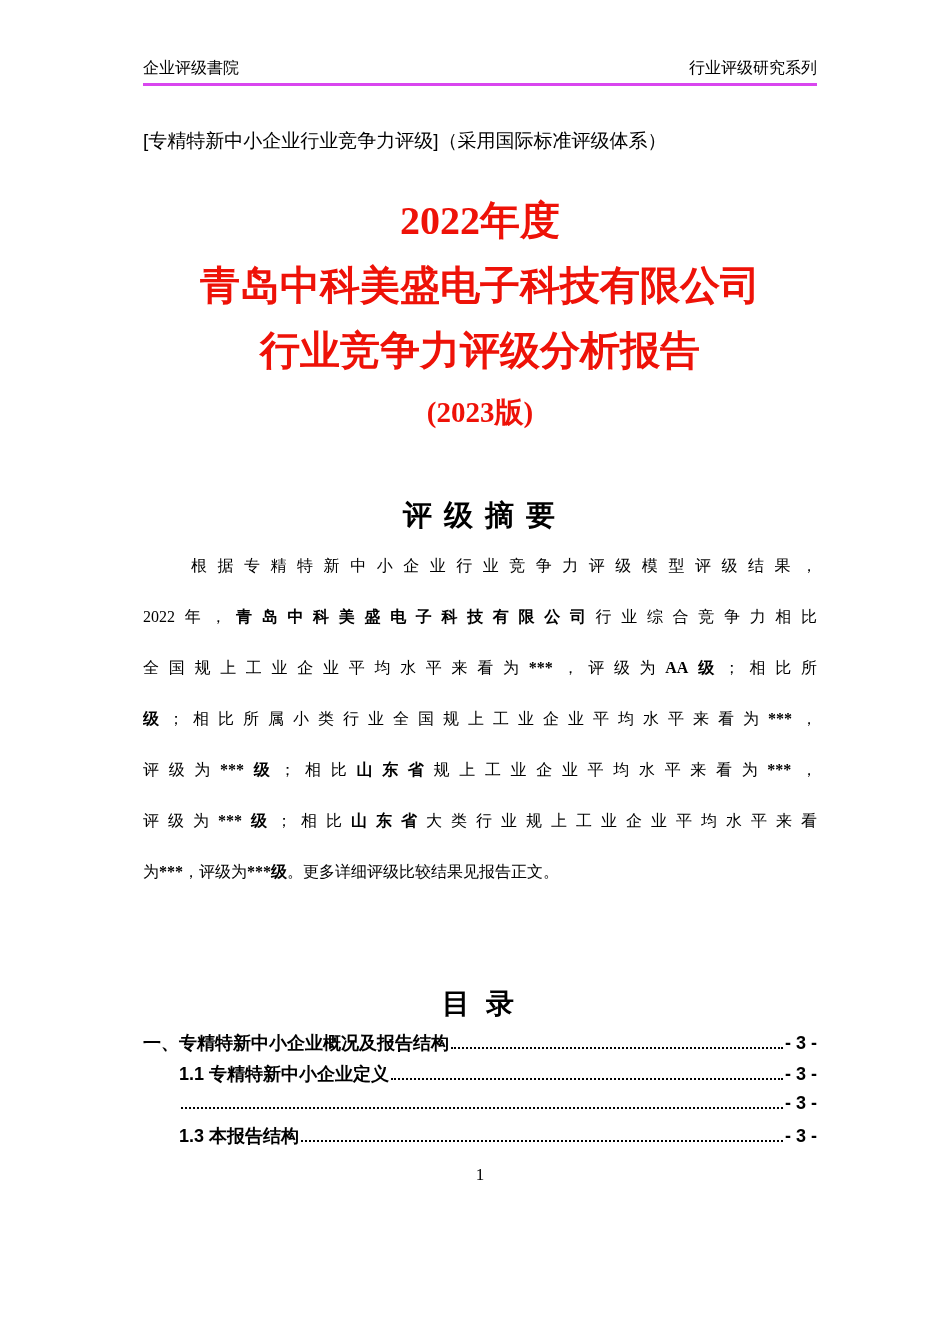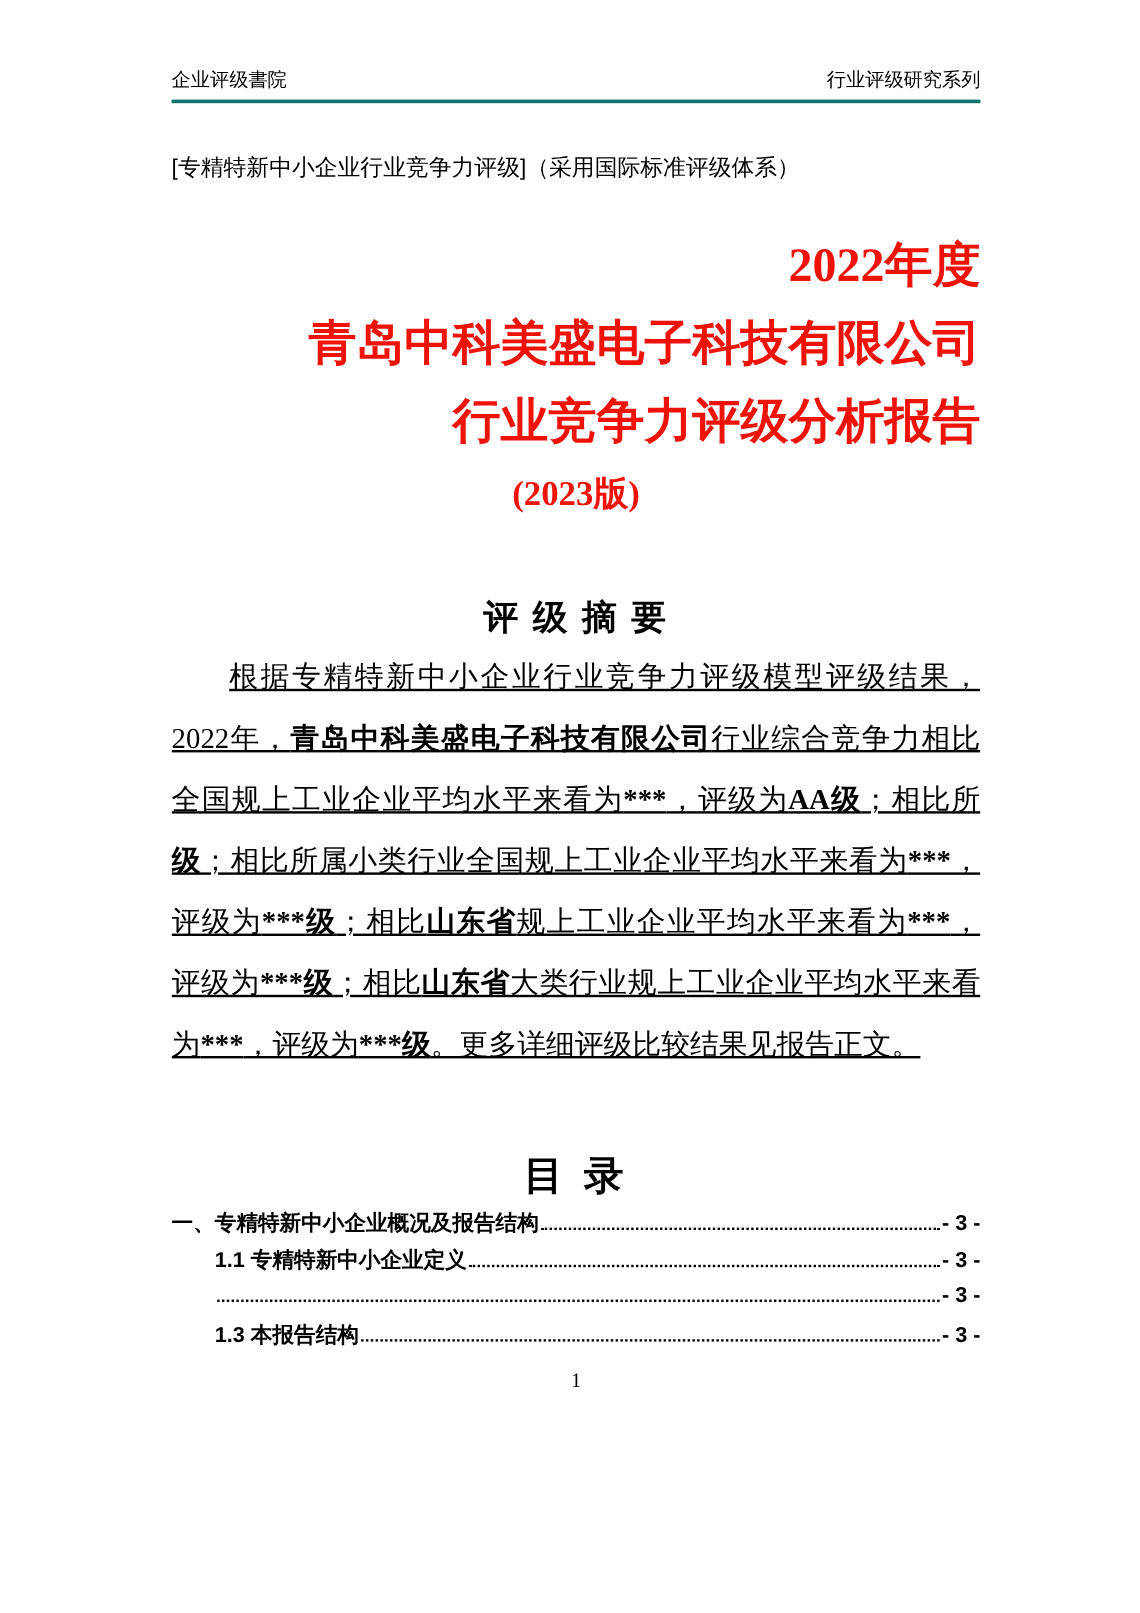--- a/index.html
+++ b/index.html
@@ -13,70 +13,69 @@
     color:#000;
     font-family:"Liberation Serif","DejaVu Serif",serif;
     overflow:hidden;
   }
   
   .header {
     display:flex; justify-content:space-between; 
     font-family:"Liberation Sans","DejaVu Sans",sans-serif;
     font-size:16px; line-height:20px;
     padding-bottom:5px;
-    border-bottom:3px solid #0f766e;
+    border-bottom:3px solid #d946ef;
   }
   
   .banner {
     margin-top:42px;
     font-family:"Liberation Sans","DejaVu Sans",sans-serif;
     font-weight:400;
     font-size:19px; line-height:26px;
     white-space:nowrap;
   }
   
   .title-block {
     margin-top:34px;
     text-align:center;
     font-family:"Liberation Serif","DejaVu Serif",serif;
     font-weight:700;
   }
-  .title-line { font-size:40px; line-height:65px; white-space:nowrap;text-align:right; }
+  .title-line { font-size:40px; line-height:65px; white-space:nowrap; }
   .title-sub  { font-size:29px; line-height:58px; white-space:nowrap; }
   
   .summary-heading {
     margin-top:54px;
     text-align:center;
     font-family:"Liberation Sans","DejaVu Sans",sans-serif;
     font-weight:700;
     font-size:29px; line-height:40px;
     letter-spacing:2px;
   }
   .paragraph {
     margin-top:5px;
-    font-size:24px;
+    font-size:16px;
     font-family:"Liberation Serif","DejaVu Serif",serif;
-    text-decoration:underline;
   }
   .bodyline {
     line-height:51px; height:51px; overflow:hidden;
     text-align:justify;
     text-align-last:justify;
     text-justify:inter-character;
   }
   .bodyline.first { text-indent:48px; }
   .bodyline.last  { text-align-last:left; }
   .bold { font-weight:700; }
   
   .toc-heading {
-    margin-top:64px;
+    margin-top:88px;
     text-align:center;
     font-family:"Liberation Sans","DejaVu Sans",sans-serif;
     font-weight:700;
-    font-size:33px; line-height:38px;
+    font-size:28px; line-height:38px;
     letter-spacing:4px;
   }
   .toc-list {
     margin-top:8px;
     font-family:"Liberation Sans","DejaVu Sans",sans-serif;
     font-weight:700;
     font-size:18px;
   }
   .toc-row { display:flex; align-items:baseline; height:31px; cursor:pointer; }
   .toc-row.lvl2 { padding-left:36px; }

